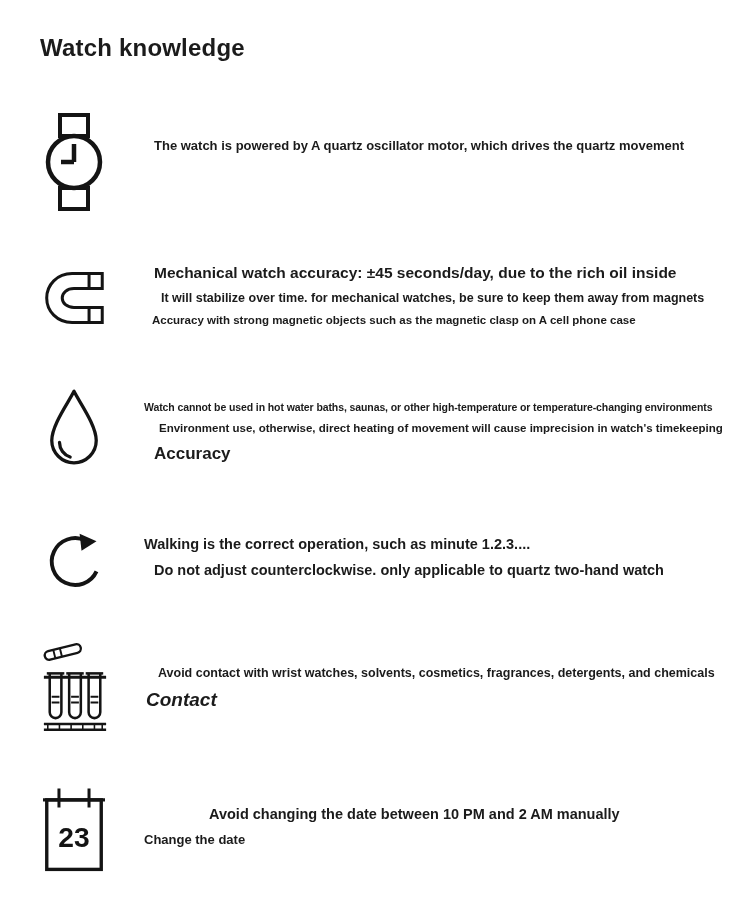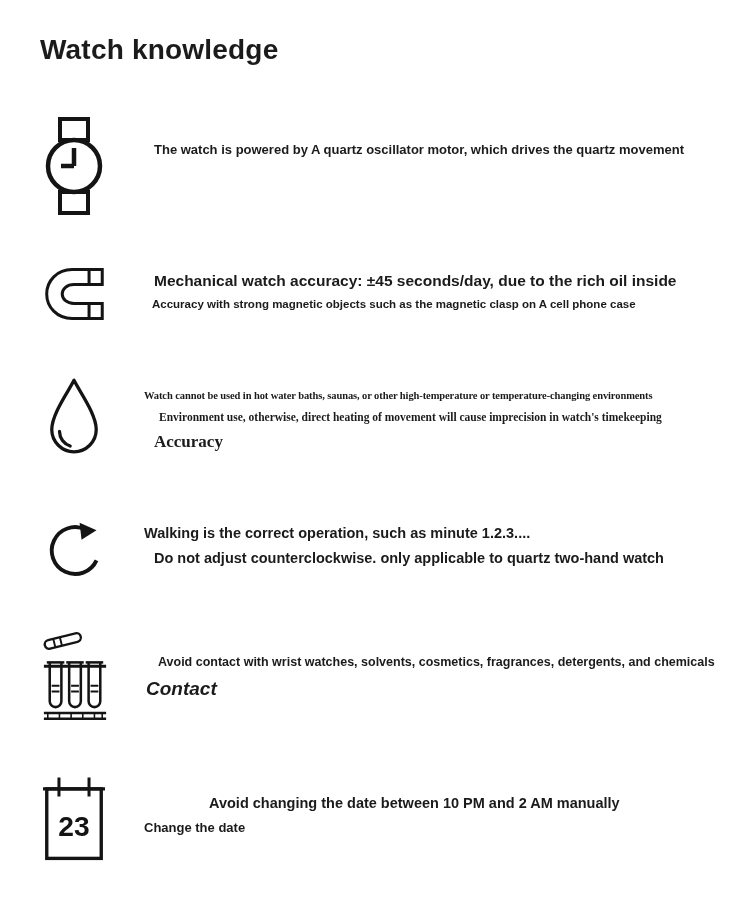--- a/index.html
+++ b/index.html
@@ -6,33 +6,33 @@
   html, body { margin: 0; padding: 0; }
   body {
     width: 750px;
     height: 909px;
     background: #ffffff;
     color: #1b1b1b;
     font-family: "Liberation Sans", sans-serif;
     overflow: hidden;
   }
   .title {
-    font-size: 28px;
+    font-size: 24px;
     font-weight: 700;
     margin: 34px 0 0 40px;
     letter-spacing: .2px;
   }
   .row { display: flex; align-items: flex-start; padding-left: 40px; }
   .icon-col { flex: 0 0 68px; display: flex; justify-content: center; }
   .text-col { margin-left: 36px; }
   p { margin: 0 0 8px 0; font-weight: 700; line-height: 1.2; white-space: nowrap; }
 
   .row-1 { margin-top: 50px; }  .row-1 .text-col { padding-top: 26px; }
   .row-2 { margin-top: 48px; align-items: center; }  .row-2 .text-col { padding-top: 4px; }
-  .row-3 { margin-top: 52px; font-family: Liberation Serif, serif; }  .row-3 .text-col { padding-top: 14px; }
+  .row-3 { margin-top: 52px; }  .row-3 .text-col { padding-top: 14px; }
   .row-4 { margin-top: 58px; }  .row-4 .text-col { padding-top: 6px; }
   .row-5 { margin-top: 46px; }  .row-5 .text-col { padding-top: 28px; }
   .row-6 { margin-top: 48px; }  .row-6 .text-col { padding-top: 22px; }
 
   .t-10 { font-size: 10.5px; letter-spacing: -0.1px; }
   .t-11 { font-size: 11.5px; }
   .t-12 { font-size: 12.5px; }
   .t-13 { font-size: 13px; }
   .t-14 { font-size: 14.5px; }
   .t-15 { font-size: 15.5px; }
@@ -72,20 +72,21 @@
 
   <section class="row row-2">
     <div class="icon-col">
       <svg width="64" height="60" viewBox="0 0 68 62" fill="none" stroke="#141414" stroke-width="3.2">
         <path d="M64 5 H32 C16 5 5 17 5 31 C5 45 16 57 32 57 H64 V41 H34 C26.5 41 21.5 36.5 21.5 31 C21.5 25.5 26.5 21 34 21 H64 Z"></path>
         <path d="M50 5 V21 M50 41 V57"></path>
       </svg>
     </div>
     <div class="text-col">
       <p class="t-15 ind-10">Mechanical watch accuracy: ±45 seconds/day, due to the rich oil inside</p>
+      <p class="t-12 ind-17">It will stabilize over time. for mechanical watches, be sure to keep them away from magnets</p>
       <p class="t-11 ind-8">Accuracy with strong magnetic objects such as the magnetic clasp on A cell phone case</p>
     </div>
   </section>
 
   <section class="row row-3">
     <div class="icon-col">
       <svg width="58" height="82" viewBox="0 0 60 84" fill="none" stroke="#141414" stroke-width="3.4" stroke-linejoin="round" stroke-linecap="round">
         <path d="M30 4 C24 16 7 39 7 55 a23 23 0 0 0 46 0 C53 39 36 16 30 4 Z"></path>
         <path d="M15 57 a16 16 0 0 0 11 15"></path>
       </svg>

